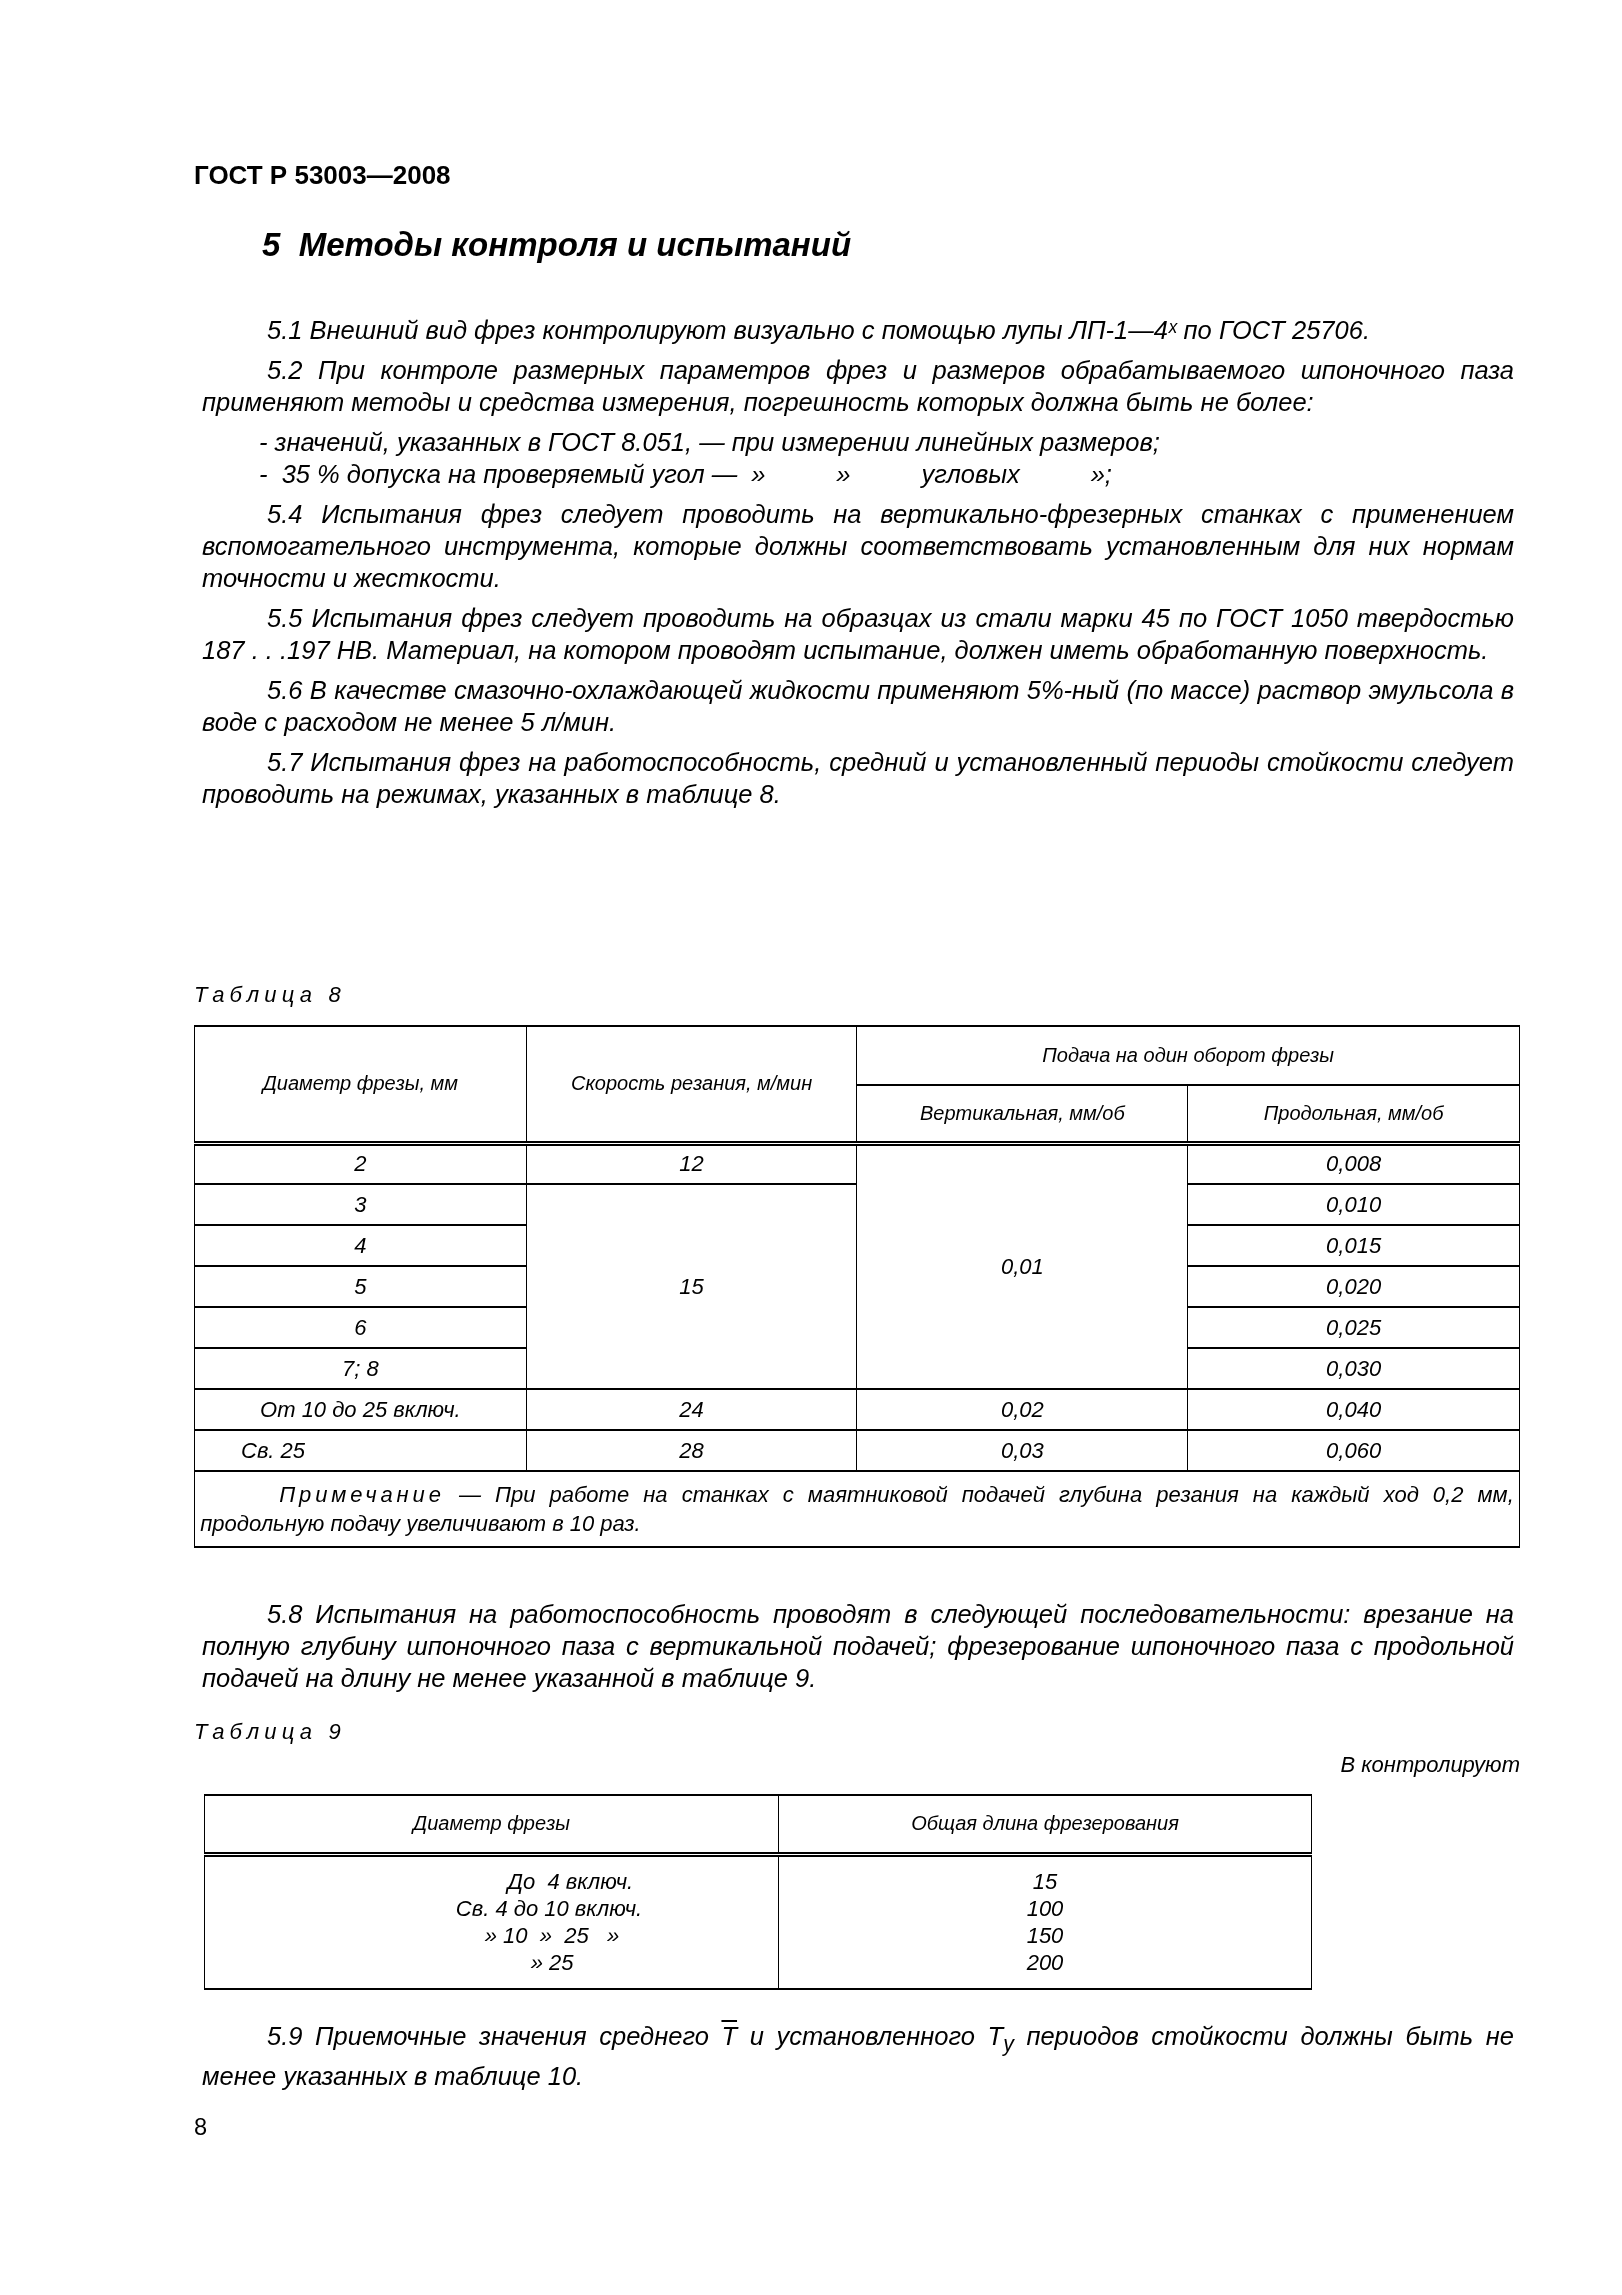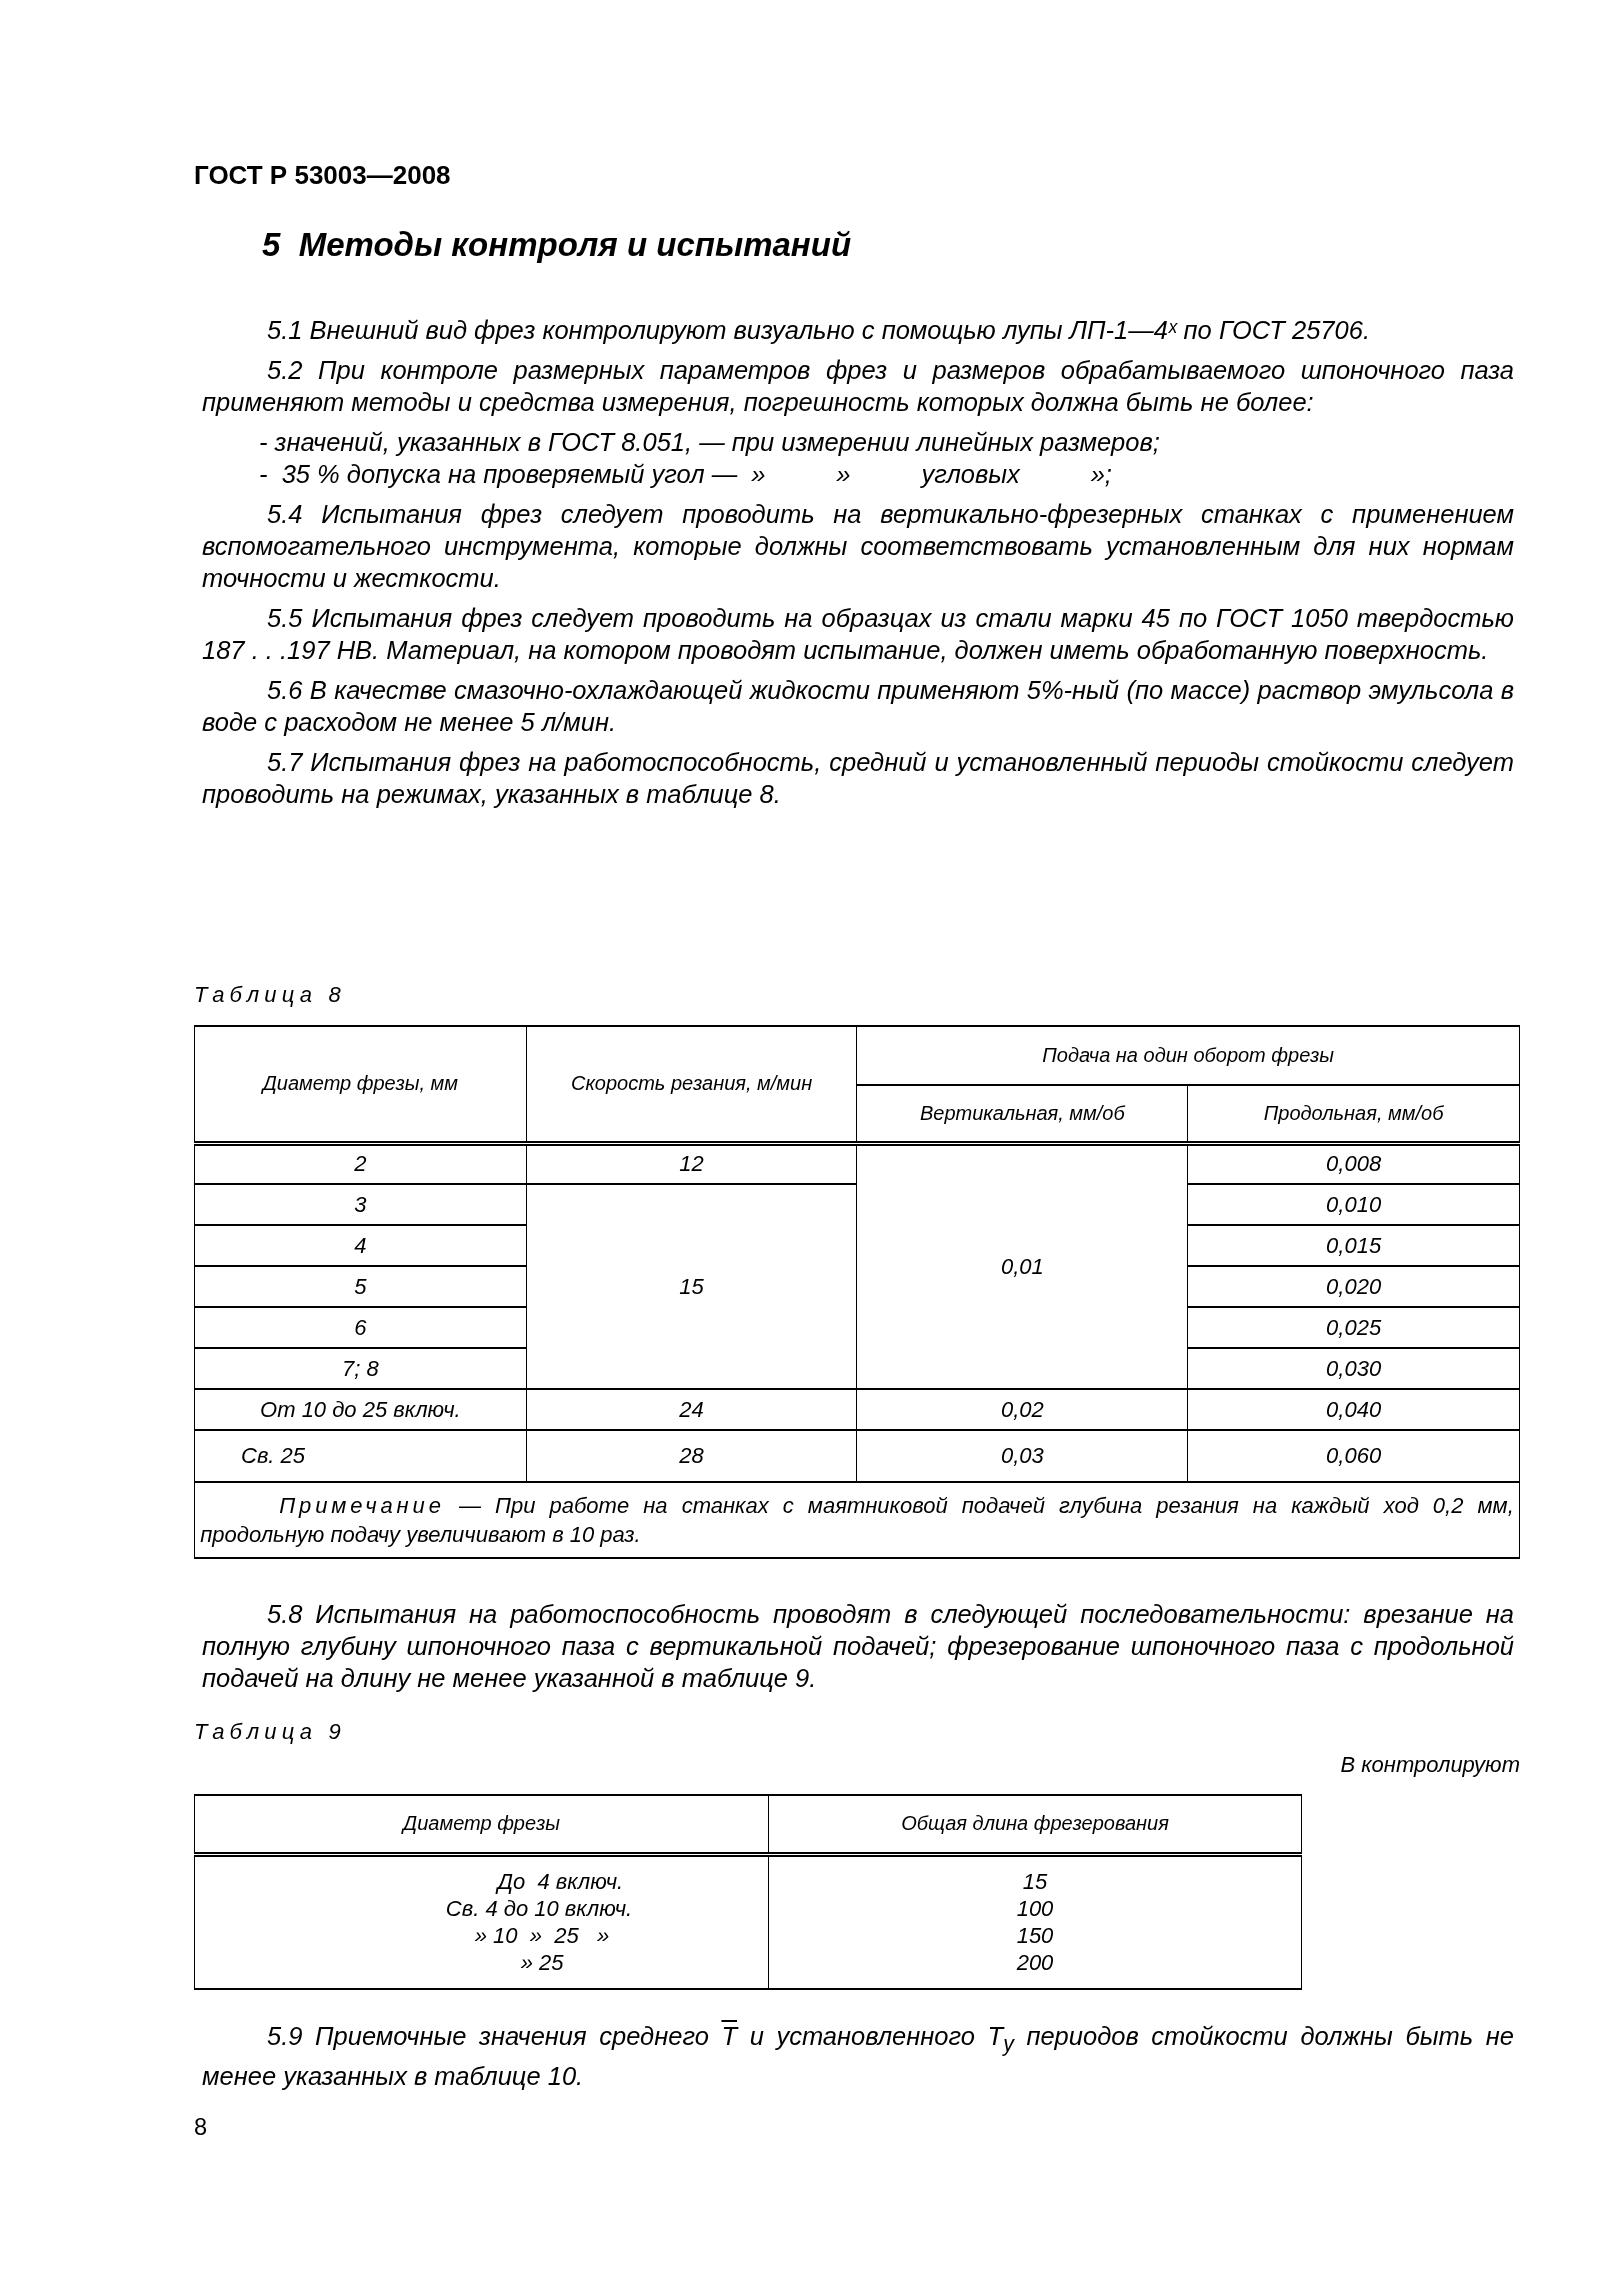--- a/index.html
+++ b/index.html
@@ -90,40 +90,40 @@
   <tr style="height:41px;">
     <td>7; 8</td>
     <td>0,030</td>
   </tr>
   <tr style="height:41px;" class="thick-top">
     <td class="thick-top" style="border-bottom:2.6px solid #000;">От 10 до 25 включ.</td>
     <td class="thick-top" style="border-bottom:2.6px solid #000;">24</td>
     <td class="thick-top" style="border-bottom:2.6px solid #000;">0,02</td>
     <td class="thick-top" style="border-bottom:2.6px solid #000;">0,040</td>
   </tr>
-  <tr style="height:52px;">
+  <tr style="height:41px;">
     <td style="text-align:left; padding-left:46px; border-bottom:2.6px solid #000;">Св. 25</td>
     <td style="border-bottom:2.6px solid #000;">28</td>
     <td style="border-bottom:2.6px solid #000;">0,03</td>
     <td style="border-bottom:2.6px solid #000;">0,060</td>
   </tr>
   <tr>
     <td colspan="4" class="note-cell" style="border-bottom:2.6px solid #000;"><span style="display:inline-block; width:79px;"></span><span class="note-label">Примечание</span><span> — При работе на станках с маятниковой подачей глубина резания на каждый ход 0,2 мм, продольную подачу увеличивают в 10 раз.</span></td>
   </tr>
 </tbody>
   </table>
 
 <div class="abs body-text" style="top:1590px;">
   <p class="para">5.8  Испытания на работоспособность проводят в следующей последовательности: врезание на полную глубину шпоночного паза с вертикальной подачей; фрезерование шпоночного паза с продольной подачей на длину не менее указанной в таблице 9.</p>
 </div>
 
 <div class="abs table-caption" style="top:1719px;">Таблица 9</div>
 <div class="abs units" style="top:1752px;">В контролируют</div>
 
-<table class="t" style="left:194px; top:1794px; width:1108px;">
+<table class="t" style="left:204px; top:1794px; width:1108px;">
   <colgroup>
       <col style="width:663px">
       <col style="width:663px">
     </colgroup>
   <tbody>
       <tr style="height:59px;">
     <th class="thick-top" style="border-bottom:5.9px double #000;">Диаметр фрезы</th>
     <th class="thick-top" style="border-bottom:5.9px double #000;">Общая длина фрезерования</th>
   </tr>
   <tr style="height:121px;">

